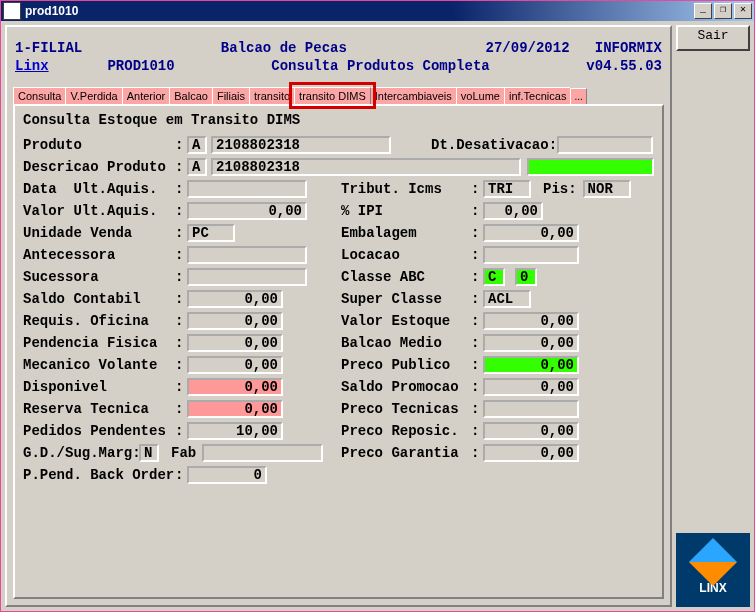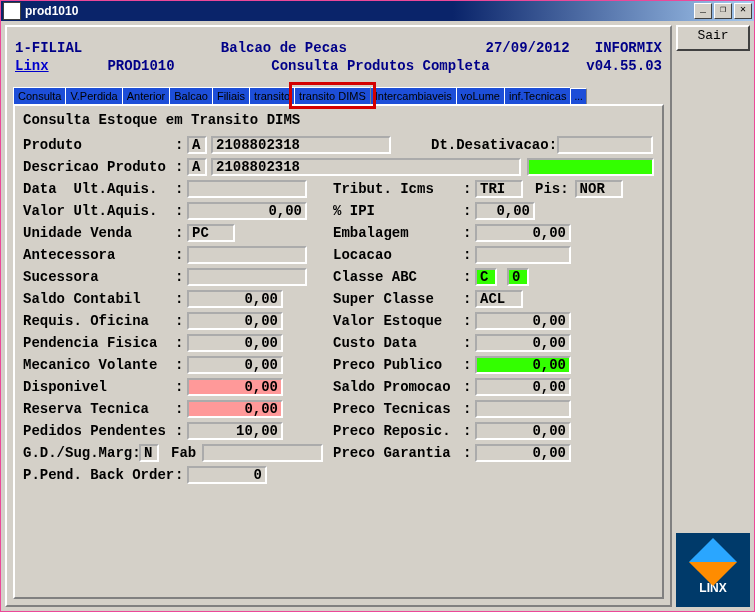--- a/index.html
+++ b/index.html
@@ -140,21 +140,21 @@
     color: #0000cc;
     text-decoration: underline;
     cursor: pointer;
   }
   .tabs {
     display: flex;
     margin-top: 2px;
     align-items: flex-end;
   }
   .tab {
-    background: #1d4ed8;
+    background: #fca5a5;
     border: 1px solid #808080;
     border-bottom: none;
     border-top-color: #ffffff;
     border-left-color: #ffffff;
     padding: 2px 4px;
     font-size: 11px;
     font-family: Tahoma, Arial, sans-serif;
     cursor: pointer;
     margin-right: -1px;
     position: relative;
@@ -191,21 +191,21 @@
   .colr { flex: 1; }
   .frow {
     display: flex;
     align-items: center;
     height: 22px;
   }
   .flabel {
     white-space: pre;
   }
   .coll .flabel { width: 152px; }
-  .colr .flabel { width: 130px; }
+  .colr .flabel { width: 130px; margin-left: 8px; }
   .colon { width: 12px; }
   .field {
     height: 18px;
     border: 2px inset #ffffff;
     background: #d4d0c8;
     padding: 0 3px;
     font-family: "Courier New", monospace;
     font-size: 14px;
     font-weight: bold;
     color: #000000;
@@ -412,21 +412,21 @@
                 <span class="flabel">Super Classe</span>
                   <span class="colon">:</span>
                 <div class="field w-short">ACL</div>
               </div>
               <div class="frow">
                 <span class="flabel">Valor Estoque</span>
                   <span class="colon">:</span>
                 <div class="field right w-num">0,00</div>
               </div>
               <div class="frow">
-                <span class="flabel">Custo Data</span>
+                <span class="flabel">Balcao Medio</span>
                   <span class="colon">:</span>
                 <div class="field right w-num">0,00</div>
               </div>
               <div class="frow">
                 <span class="flabel">Preco Publico</span>
                   <span class="colon">:</span>
                 <div class="field right green w-num">0,00</div>
               </div>
               <div class="frow">
                 <span class="flabel">Saldo Promocao</span>

